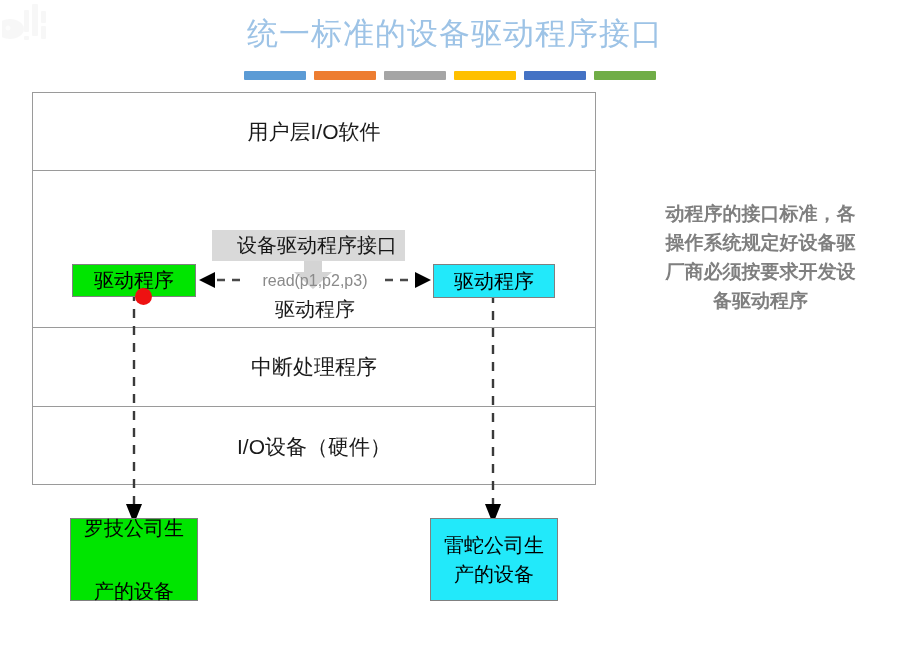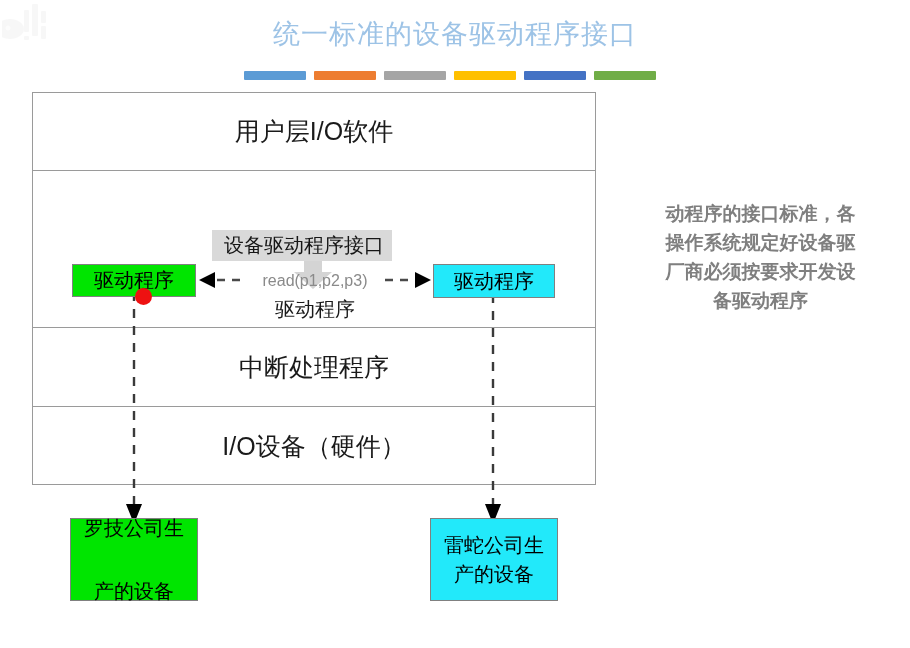--- a/index.html
+++ b/index.html
@@ -27,21 +27,21 @@
     pointer-events: none;
   }
 
   
   #slide-title {
     position: absolute;
     left: 0;
     top: 12px;
     width: 910px;
     text-align: center;
-    font-size: 27px;
+    font-size: 31px;
     line-height: 44px;
     letter-spacing: 1px;
     color: #9DC3E6;
     font-weight: 400;
     white-space: nowrap;
   }
 
   #accent-bars {
     position: absolute;
     left: 244px;
@@ -70,37 +70,37 @@
   }
   .stack-row {
     position: absolute;
     left: 0;
     width: 100%;
     box-sizing: border-box;
     border-bottom: 1.5px solid #9a9a9a;
     display: flex;
     align-items: center;
     justify-content: center;
-    font-size: 25px;
+    font-size: 21px;
     color: #1a1a1a;
   }
   .stack-row.last { border-bottom: none; }
 
   .row-0 { top: 0px;   height: 78px; }
   .row-1 { top: 78px;  height: 79px; }
   .row-2 { top: 157px; height: 78px; }
   .row-3 { top: 235px; height: 79px; }
   .row-4 { top: 314px; height: 79px; }
 
   
   #iface-label {
     position: absolute;
     left: 212px;
     top: 230px;
-    padding: 2px 8px 3px 12px;
+    padding: 2px 8px 3px 25px;
     background: #d9d9d9;
     color: #161616;
     font-size: 20px;
     line-height: 26px;
     white-space: nowrap;
     z-index: 6;
   }
   #iface-arrow {
     position: absolute;
     left: 290px;

